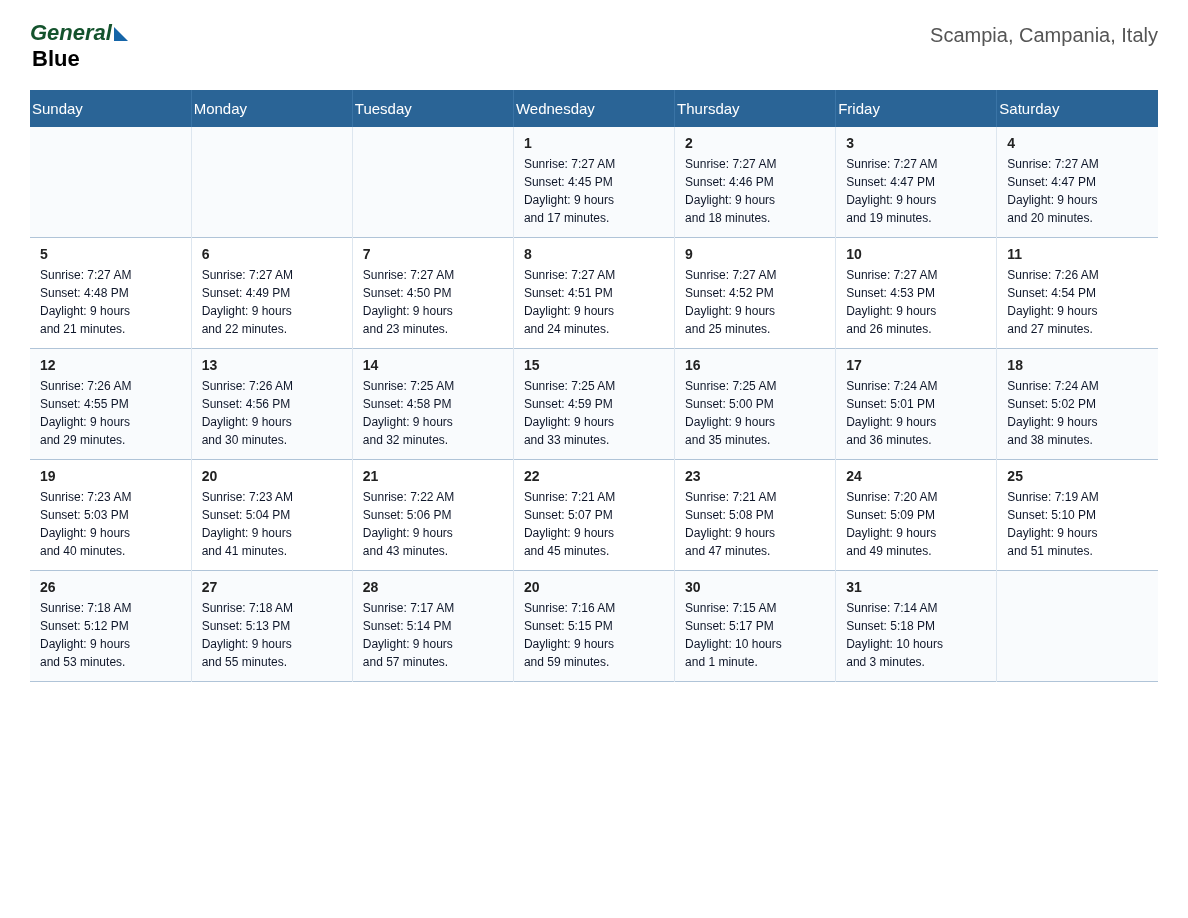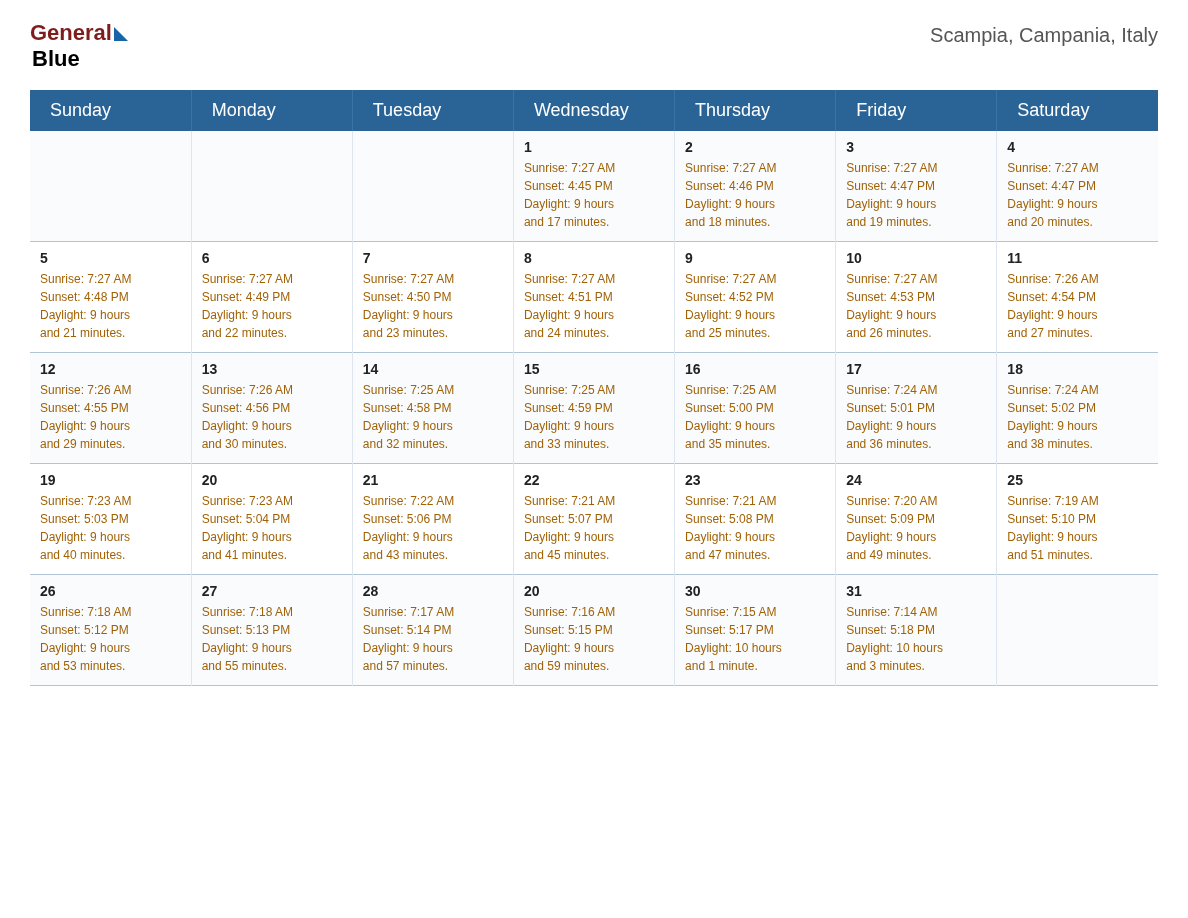--- a/index.html
+++ b/index.html
@@ -12,21 +12,22 @@
     }
     .header {
       display: flex;
       justify-content: space-between;
       align-items: flex-start;
       margin-bottom: 18px;
     }
     .logo-text-general {
       font-size: 22px;
       font-weight: bold;
-      color: #7f1d1d;
+      color: #14532d;
+      font-style: italic;
     }
     .logo-triangle {
       width: 0;
       height: 0;
       border-left: 14px solid #1565a8;
       border-top: 14px solid transparent;
       border-bottom: 0px solid transparent;
       display: inline-block;
       margin-left: 2px;
       margin-bottom: -2px;
@@ -62,22 +63,22 @@
     table {
       width: 100%;
       border-collapse: collapse;
     }
     thead tr {
       background-color: #2a6496;
     }
     thead th {
       color: #fff;
       text-align: left;
-      padding: 10px 20px;
-      font-size: 18px;
+      padding: 10px 2px;
+      font-size: 15px;
       font-weight: normal;
       border-right: 1px solid #3a74a6;
     }
     thead th:last-child {
       border-right: none;
     }
     tbody tr {
       border-bottom: 1px solid #b0c4d8;
     }
     tbody td {
@@ -93,21 +94,21 @@
       border-right: none;
     }
     .day-number {
       font-size: 14px;
       font-weight: bold;
       margin-bottom: 4px;
       color: #222;
     }
     .day-info {
       font-size: 12px;
-      color: #a16207;
+      color: #0f172a;
       line-height: 1.5;
     }
     .empty-cell {
       background: #fff;
     }
     tbody tr:nth-child(odd) td {
       background: #f9fbfd;
     }
     tbody tr:nth-child(even) td {
       background: #fff;

